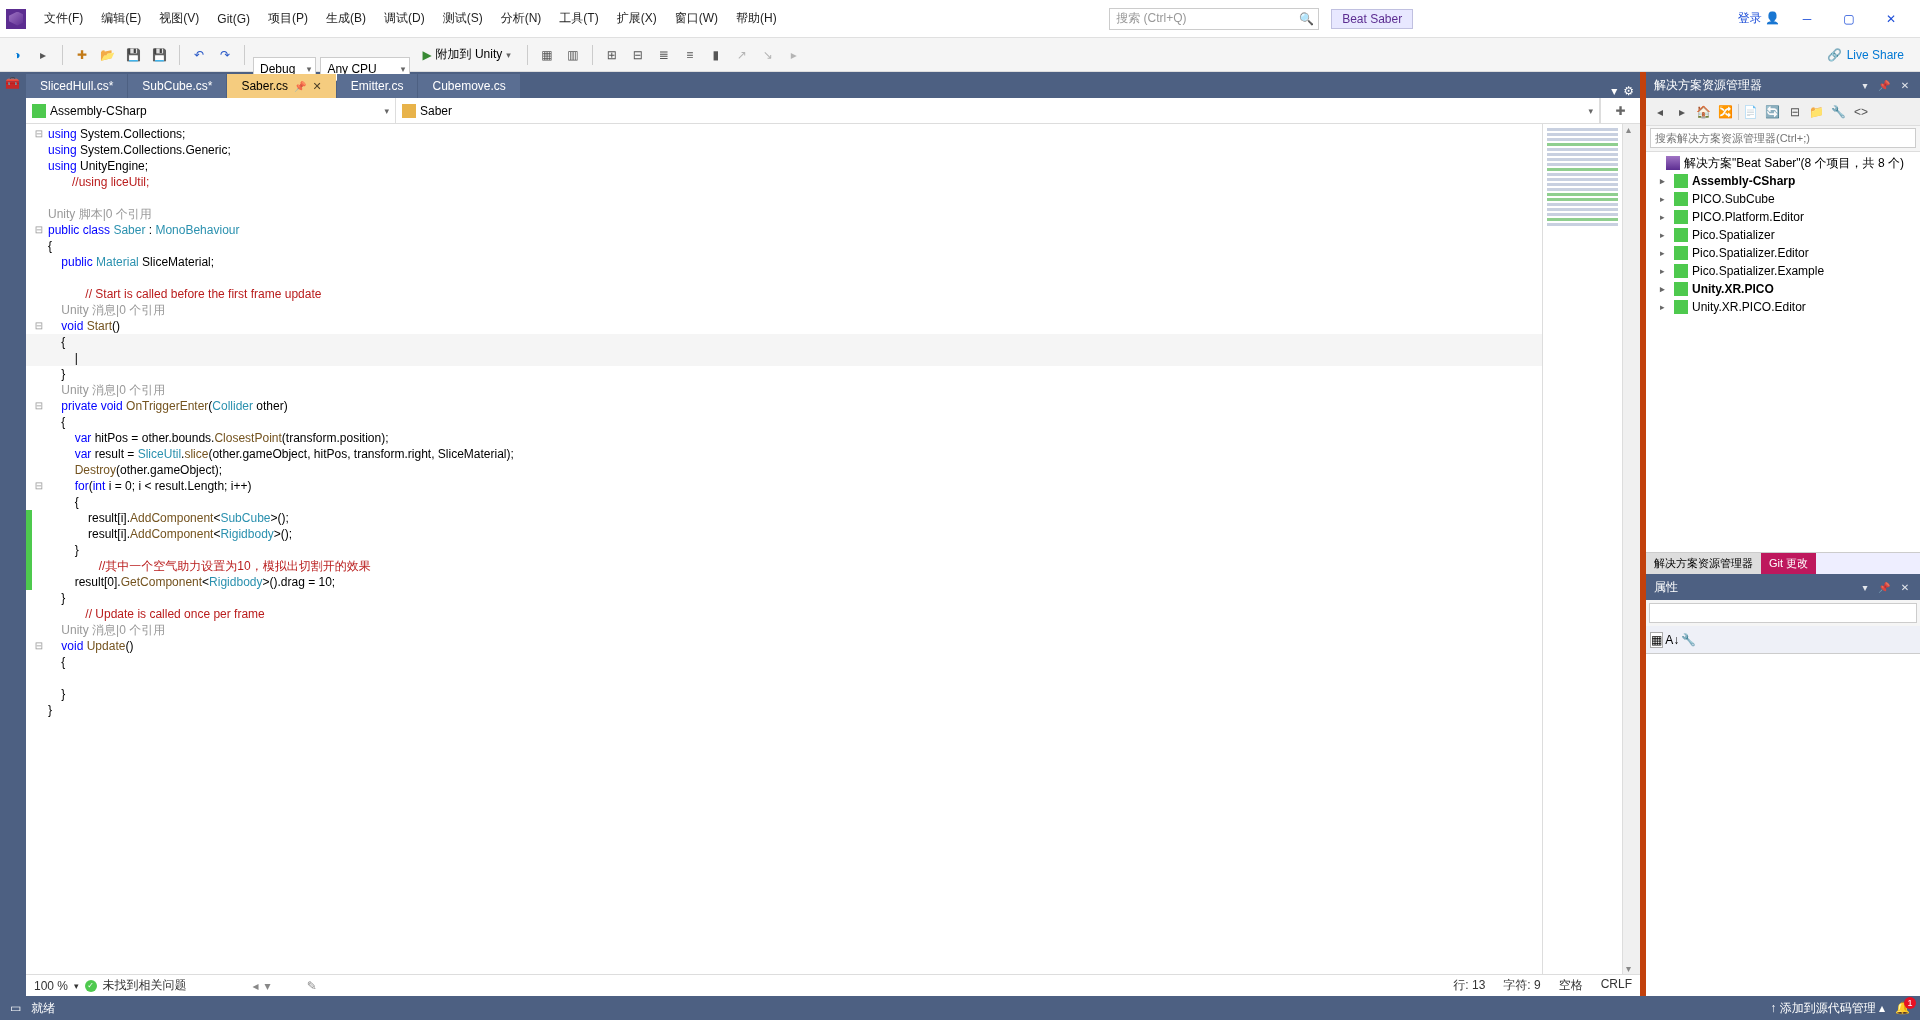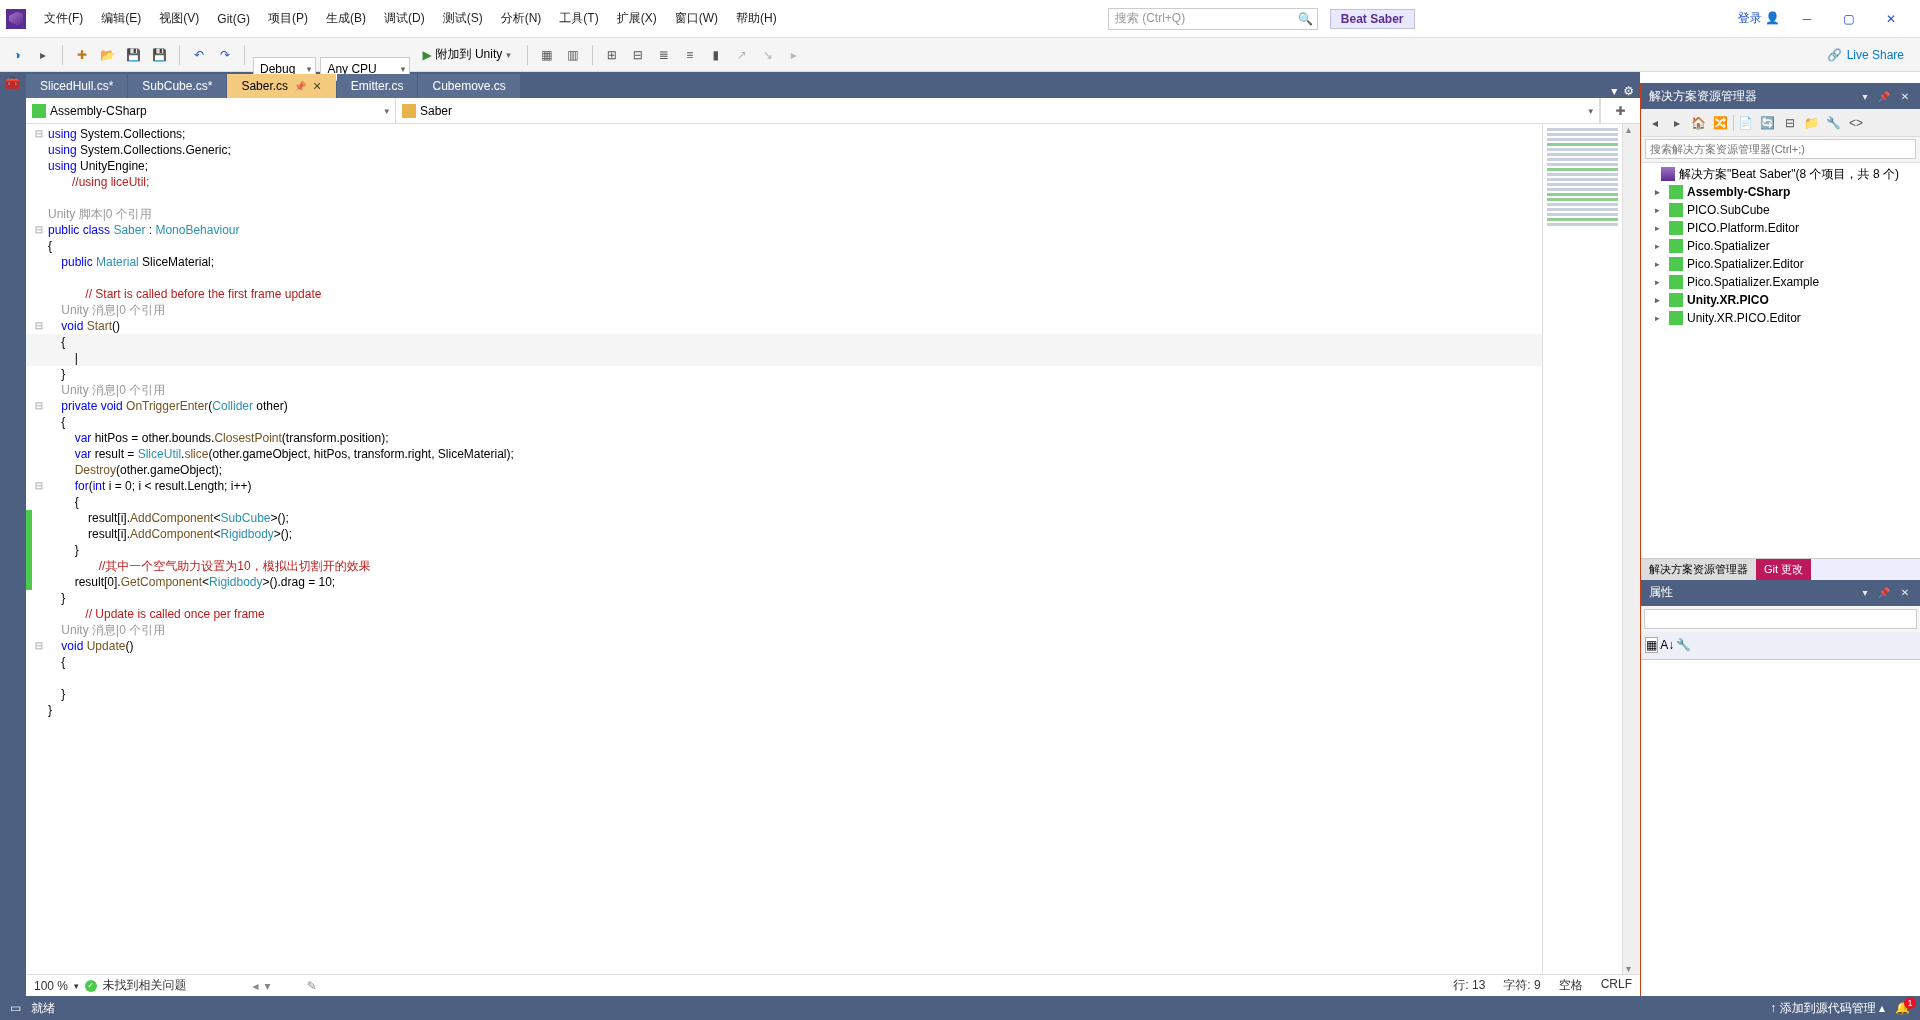--- a/index.html
+++ b/index.html
@@ -3,21 +3,21 @@
 <meta charset="utf-8">
 <style>
 * { margin:0; padding:0; box-sizing:border-box; font-family:"Microsoft YaHei","Segoe UI",sans-serif; font-size:12px; }
 body { background:#fff; width:1920px; height:1020px; overflow:hidden; display:flex; flex-direction:column; }
 .menubar { height:38px; background:#fff; display:flex; align-items:center; padding:0 6px; gap:2px; border-bottom:1px solid #e0e0e0; }
 .vs-logo { width:20px; height:20px; background:#5c2d91; margin-right:8px; position:relative; }
 .vs-logo::before { content:""; position:absolute; inset:3px; background:linear-gradient(135deg,#a074c4,#5c2d91); clip-path:polygon(0 30%,60% 0,100% 20%,100% 80%,60% 100%,0 70%); }
 .menu-item { padding:4px 8px; cursor:pointer; color:#1e1e1e; }
 .search-box { margin-left:auto; width:210px; height:22px; border:1px solid #ccc; padding:0 6px; display:flex; align-items:center; color:#999; position:relative; }
 .search-box .mag { position:absolute; right:4px; color:#666; }
-.proj-name { background:#e8e8ff; border:1px solid #c0c0e0; padding:2px 10px; margin-left:10px; color:#5c2d91; font-weight:700; }
+.proj-name { background:#e8e8ff; border:1px solid #c0c0e0; padding:2px 10px; margin-left:10px; color:#5c2d91; font-weight:400; }
 .rbar { margin-left:auto; display:flex; align-items:center; gap:12px; padding-right:8px; }
 .rbar span { color:#1d4ed8; cursor:pointer; }
 .winbtn { width:30px; height:20px; display:flex; align-items:center; justify-content:center; color:#555; }
 
 .toolbar { height:34px; background:#f5f5f5; border-bottom:1px solid #ddd; display:flex; align-items:center; padding:0 6px; gap:4px; }
 .tbtn { width:22px; height:22px; display:flex; align-items:center; justify-content:center; color:#555; cursor:pointer; border-radius:2px; }
 .tsep { width:1px; height:20px; background:#ccc; margin:0 4px; }
 .tdrop { height:24px; border:1px solid #ccc; background:#fff; padding:0 20px 0 6px; display:flex; align-items:center; position:relative; min-width:60px;margin-top:28px; }
 .tdrop::after { content:"▾"; position:absolute; right:4px; color:#666; font-size:9px; }
 .run-btn { display:flex; align-items:center; gap:4px; padding:0 8px; height:24px; cursor:pointer; }
@@ -61,21 +61,21 @@
 .vscroll { width:18px; background:#f0f0f0; border-left:1px solid #ddd; position:relative; }
 .vscroll::before,.vscroll::after { content:"▴"; position:absolute; left:3px; color:#888; font-size:10px; }
 .vscroll::before { top:0; }
 .vscroll::after { content:"▾"; bottom:0; }
 
 .statusbar-ed { height:22px; background:#fff; border-top:1px solid #ddd; display:flex; align-items:center; padding:0 8px; gap:14px; color:#333; }
 .statusbar-ed .l { display:flex; align-items:center; gap:6px; }
 .statusbar-ed .r { margin-left:auto; display:flex; gap:18px; }
 .ok-dot { width:12px; height:12px; border-radius:50%; background:#4ec94e; display:inline-flex; align-items:center; justify-content:center; color:#fff; font-size:8px; }
 
-.right-pane { width:280px; display:flex; flex-direction:column; background:#f5f5f5; border-left:1px solid #c2410c;margin-top:11px; }
+.right-pane { width:280px; display:flex; flex-direction:column; background:#f5f5f5; border-left:6px solid #c2410c; }
 .pane-hdr { height:26px; background:#4d6082; color:#fff; display:flex; align-items:center; padding:0 8px; gap:6px; }
 .pane-hdr .t { flex:1; }
 .pane-hdr .b { width:14px; text-align:center; cursor:pointer; opacity:.85; font-size:10px; }
 .pane-tb { height:28px; background:#f0f0f0; border-bottom:1px solid #ddd; display:flex; align-items:center; padding:0 4px; gap:2px; }
 .pane-tb .pb { width:20px; height:20px; display:flex; align-items:center; justify-content:center; color:#555; cursor:pointer; }
 .pane-srch { height:26px; border-bottom:1px solid #ddd; padding:2px 4px; }
 .pane-srch input { width:100%; height:20px; border:1px solid #ccc; padding:0 4px; font-size:11px; }
 .tree { flex:1; background:#fff; overflow:auto; padding:2px 0; }
 .tree-row { display:flex; align-items:center; height:18px; padding-left:6px; gap:4px; cursor:pointer; }
 .tree-row .arr { width:10px; color:#666; font-size:9px; }

